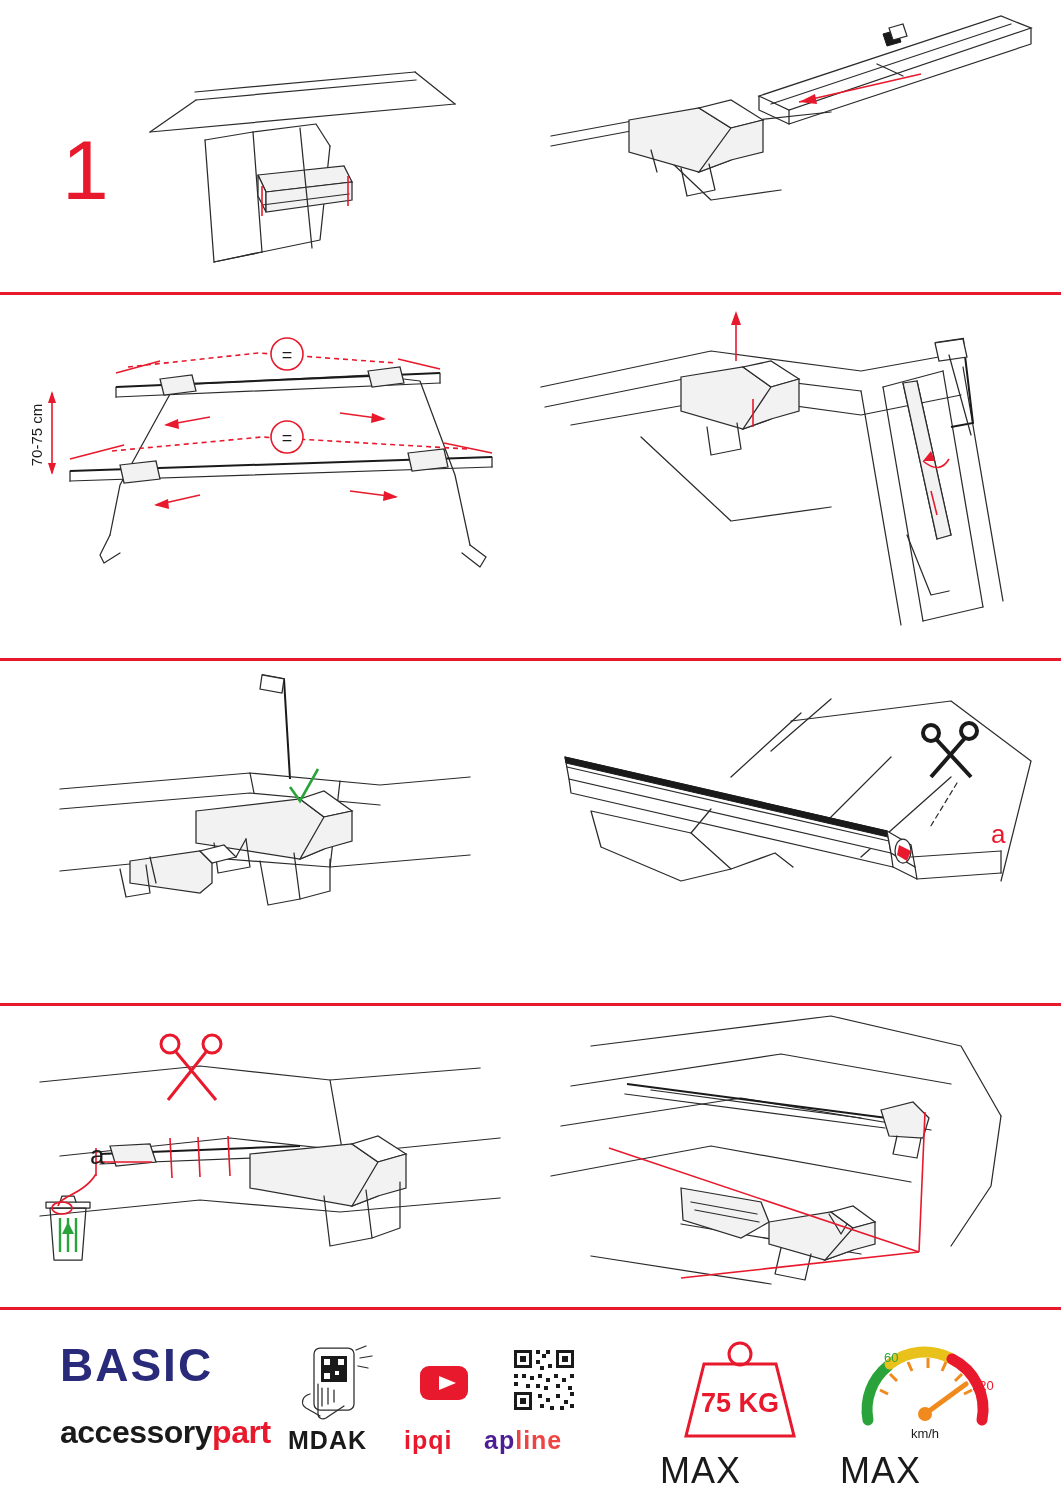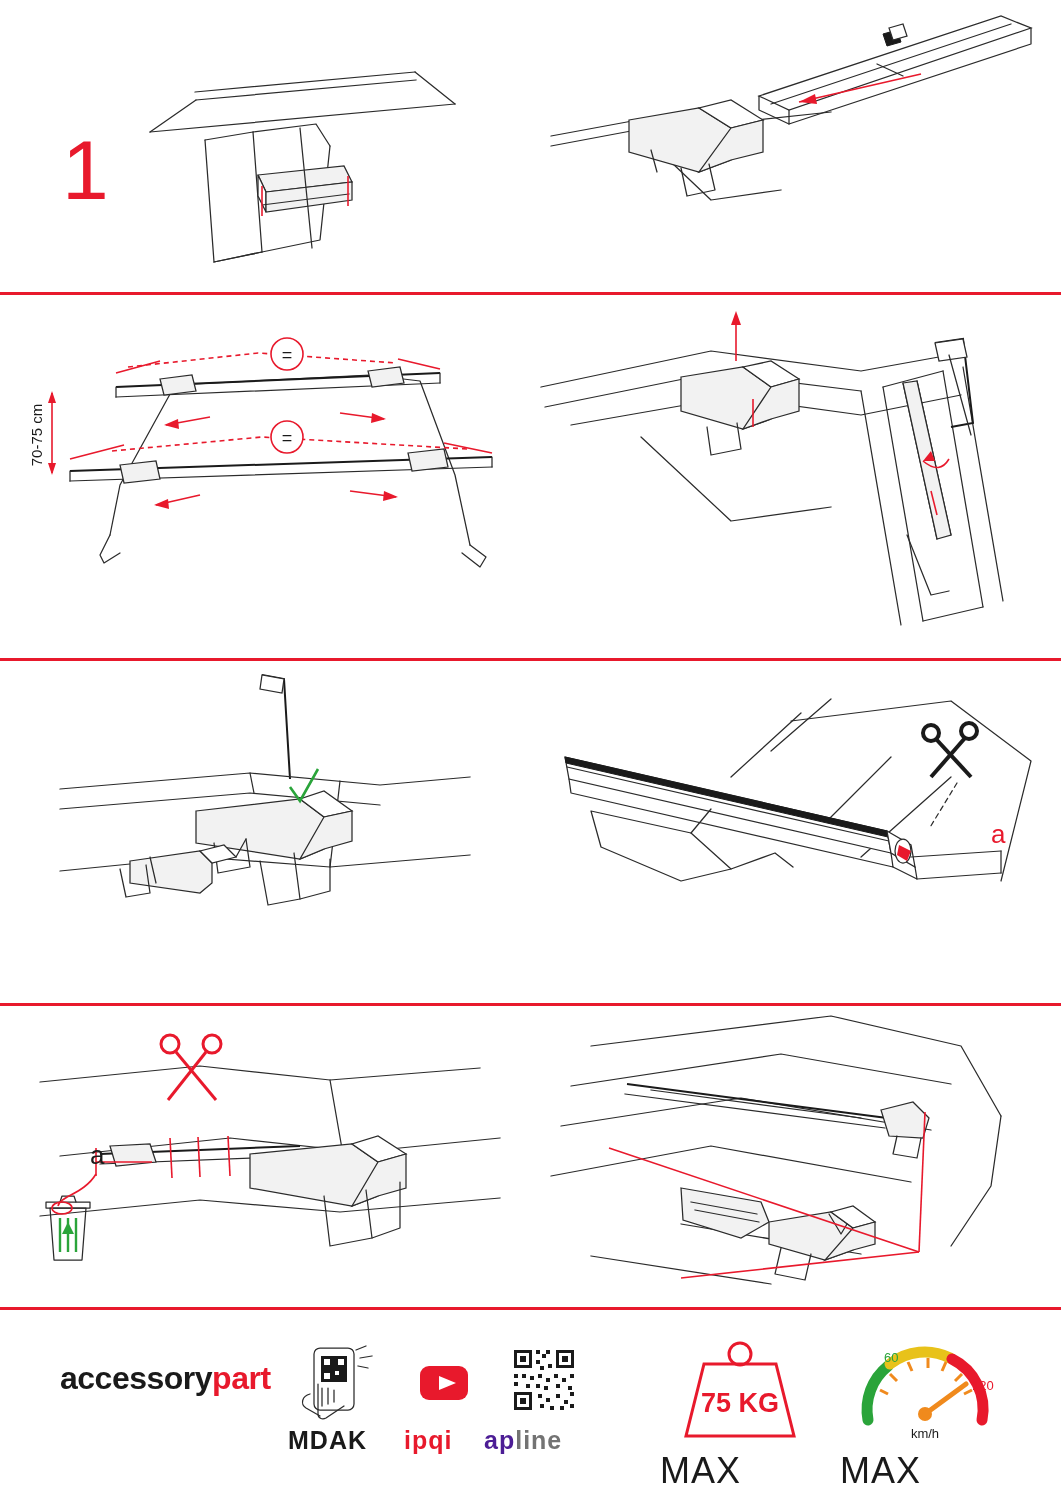--- a/index.html
+++ b/index.html
@@ -48,21 +48,21 @@
 
   .mark{position:absolute;text-align:left;}
   .mark-label{font-family:"Liberation Sans",sans-serif;font-size:25px;font-weight:700;letter-spacing:1px;margin-top:4px;}
   .m-mdak{left:288px;top:34px;width:110px;}
   .m-ipqi{left:404px;top:34px;width:80px;}
   .m-apline{left:484px;top:34px;width:120px;}
 
   .mdak .t1{color:#1a1a1a;}
   .ipqi-t{color:#e8192c;font-weight:700;font-size:25px;}
   .apline-t .p1x{color:#4c1d95;}
-  .apline-t .p2x{color:#737373;}
+  .apline-t .p2x{color:#ef4444;}
 
   .maxblock{position:absolute;text-align:left;}
   .mb1{left:660px;top:18px;width:160px;}
   .mb2{left:840px;top:18px;width:170px;}
   .max-label{font-family:"Liberation Sans",sans-serif;font-size:36px;color:#1a1a1a;letter-spacing:1px;margin-top:2px;}
   .kgtext{font-family:"Liberation Sans",sans-serif;font-size:27px;font-weight:700;fill:#e8192c;}
 </style>
 </head>
 <body>
 
@@ -343,20 +343,21 @@
       <path class="red" d="M388 246 L394 106"></path>
       <path class="red" d="M150 272 L388 246"></path>
     </svg>
 
   </div>
   <div class="rule r4"></div>
 
   <div class="footer">
 
     <div class="brand">
+      <div class="brand-basic">BASIC</div>
       <div class="brand-sub">
         <span class="a">accessory</span><span class="b">part</span>
       </div>
     </div>
 
     <div class="mark m-mdak mdak">
       <svg width="110" height="78" viewBox="0 0 110 78">
         <rect x="26" y="4" width="40" height="62" rx="6" class="ln" fill="#fff"></rect>
         <rect x="33" y="12" width="26" height="26" fill="#1a1a1a"></rect>
         <rect x="36" y="15" width="6" height="6" fill="#fff"></rect>

